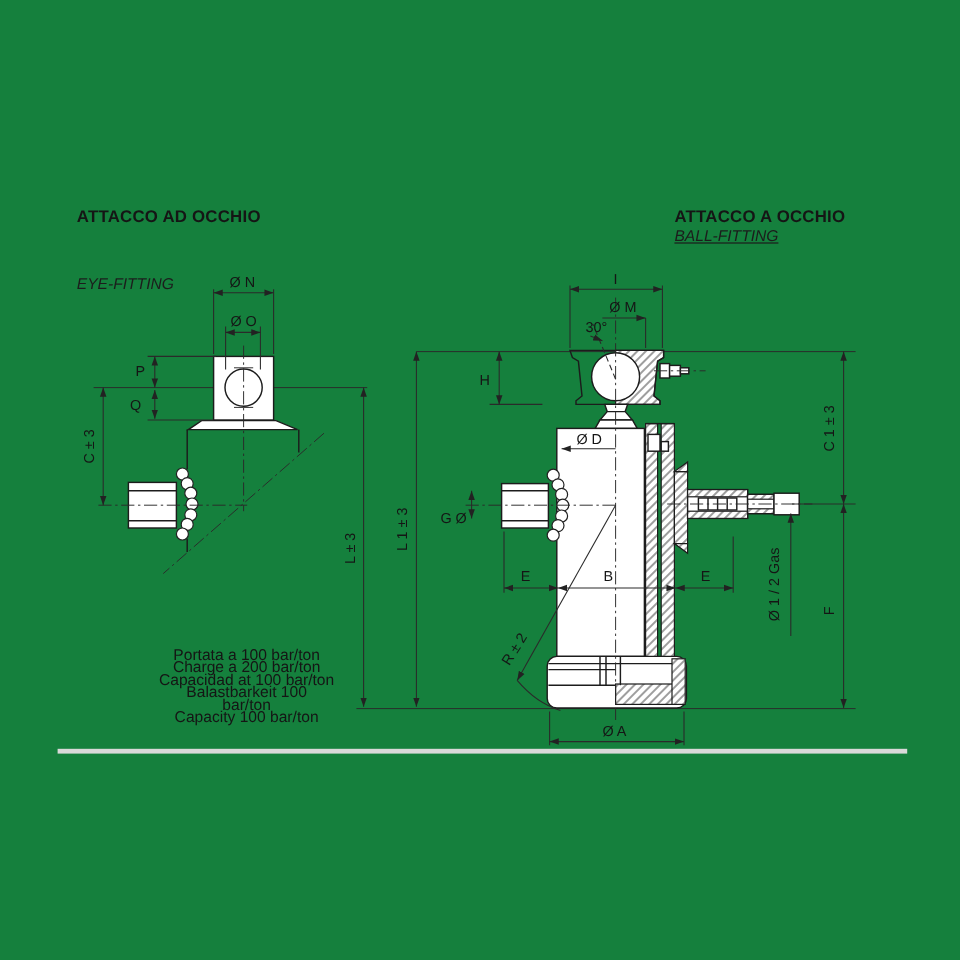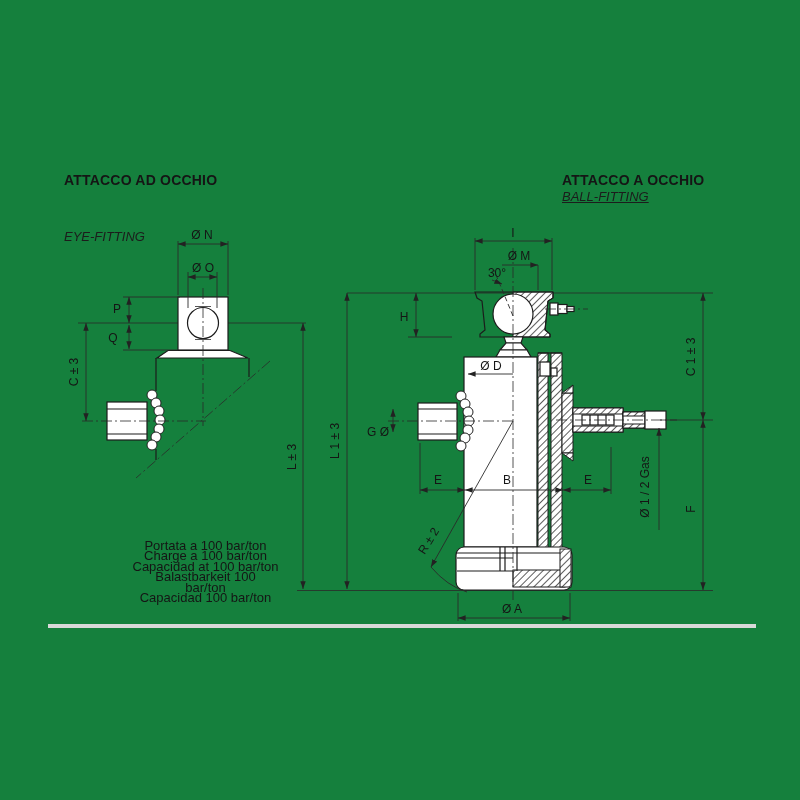--- a/index.html
+++ b/index.html
@@ -258,21 +258,21 @@
         <line x1="458" y1="593" x2="458" y2="621"></line>
           <line x1="570" y1="593" x2="570" y2="621"></line>
         <line x1="458" y1="618" x2="570" y2="618" marker-start="url(#arr)" marker-end="url(#arr)"></line>
       </g>
       <text x="512" y="613" text-anchor="middle">Ø A</text>
     </g>
   </svg>
 
   <div class="caption">
     <div>Portata a 100 bar/ton</div>
-    <div>Charge a 100 bar/ton</div>
+    <div>Charge a 200 bar/ton</div>
     <div>Capacidad at 100 bar/ton</div>
     <div>Balastbarkeit 100</div>
     <div>bar/ton</div>
-    <div>Capacidad 100 bar/ton</div>
+    <div>Capacity 100 bar/ton</div>
   </div>
 
   <div class="footer-rule"></div>
 </div>
 
 </body></html>

